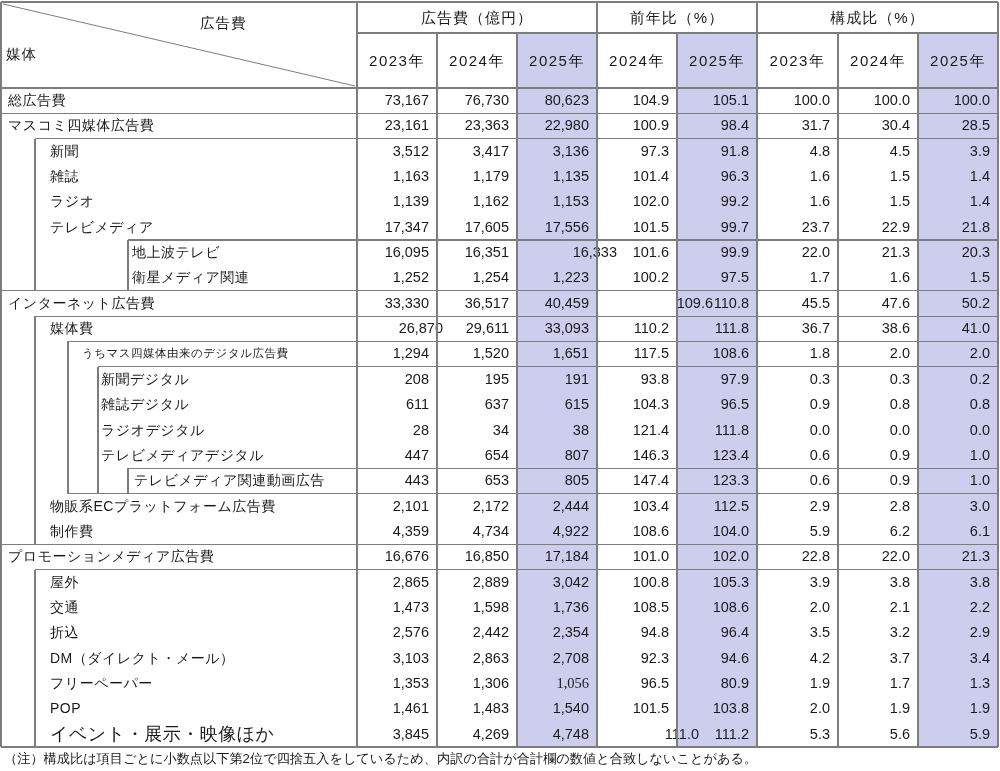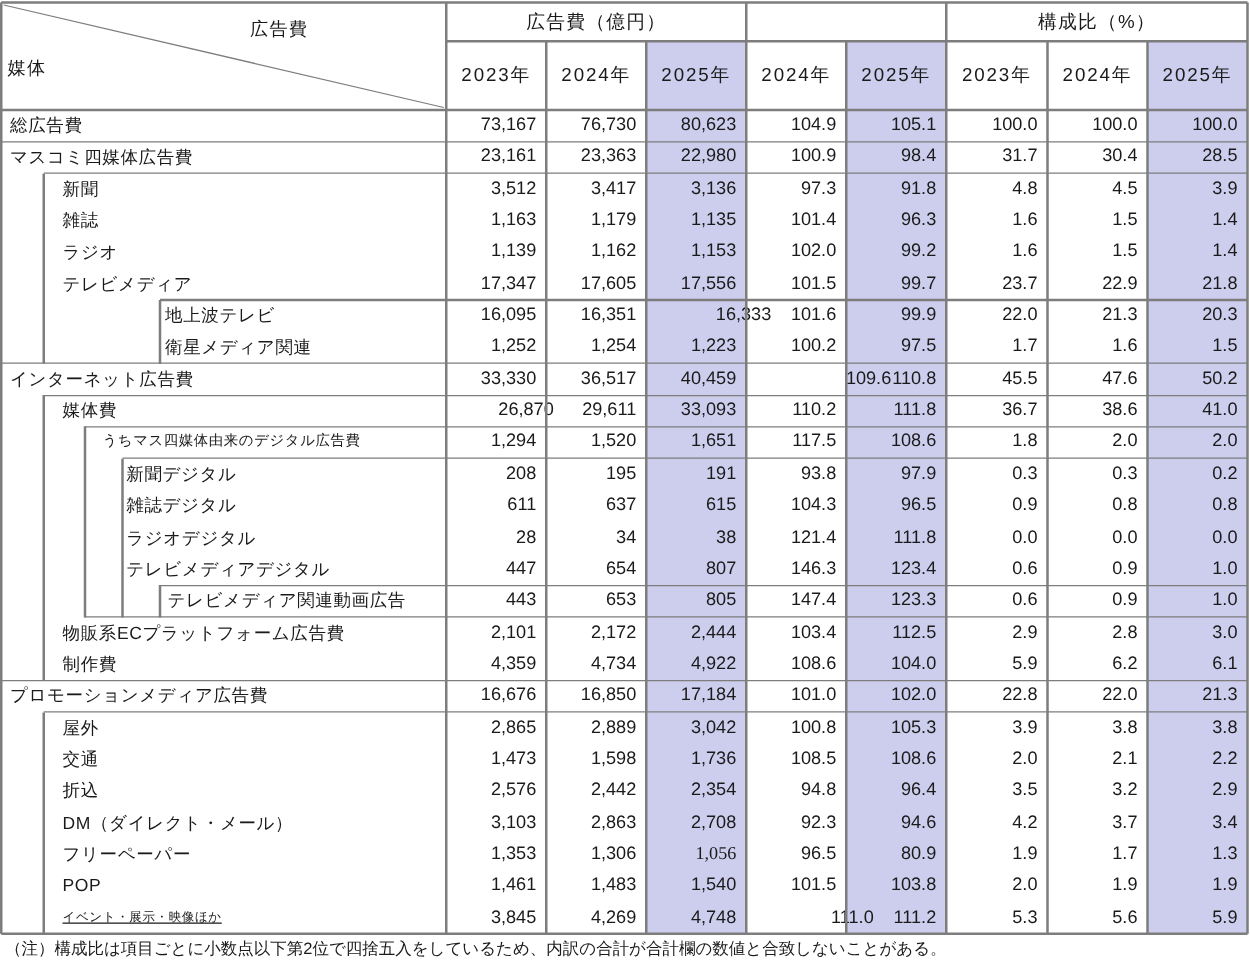--- a/index.html
+++ b/index.html
@@ -246,21 +246,21 @@
       <div class="val-cell" style="left: 918px; top: 670.962px; width: 72px; height: 25.3462px; line-height: 25.3462px;">1.3</div>
       <div class="row-label" style="left: 50px; top: 696.308px; height: 25.3462px; line-height: 25.3462px; font-size: 14px;">POP</div>
       <div class="val-cell" style="left: 357px; top: 696.308px; width: 72px; height: 25.3462px; line-height: 25.3462px;">1,461</div>
       <div class="val-cell" style="left: 437px; top: 696.308px; width: 72px; height: 25.3462px; line-height: 25.3462px;">1,483</div>
       <div class="val-cell" style="left: 517px; top: 696.308px; width: 72px; height: 25.3462px; line-height: 25.3462px;">1,540</div>
       <div class="val-cell" style="left: 597px; top: 696.308px; width: 72px; height: 25.3462px; line-height: 25.3462px;">101.5</div>
       <div class="val-cell" style="left: 677px; top: 696.308px; width: 72px; height: 25.3462px; line-height: 25.3462px;">103.8</div>
       <div class="val-cell" style="left: 757px; top: 696.308px; width: 73px; height: 25.3462px; line-height: 25.3462px;">2.0</div>
       <div class="val-cell" style="left: 838px; top: 696.308px; width: 72px; height: 25.3462px; line-height: 25.3462px;">1.9</div>
       <div class="val-cell" style="left: 918px; top: 696.308px; width: 72px; height: 25.3462px; line-height: 25.3462px;">1.9</div>
-      <div class="row-label" style="left: 50px; top: 721.654px; height: 25.3462px; line-height: 25.3462px; font-size: 10px; text-decoration: underline;">イベント・展示・映像ほか</div>
+      <div class="row-label" style="left: 50px; top: 721.654px; height: 25.3462px; line-height: 25.3462px; font-size: 18px;">イベント・展示・映像ほか</div>
       <div class="val-cell" style="left: 357px; top: 721.654px; width: 72px; height: 25.3462px; line-height: 25.3462px;">3,845</div>
       <div class="val-cell" style="left: 437px; top: 721.654px; width: 72px; height: 25.3462px; line-height: 25.3462px;">4,269</div>
       <div class="val-cell" style="left: 517px; top: 721.654px; width: 72px; height: 25.3462px; line-height: 25.3462px;">4,748</div>
       <div class="val-cell" style="left: 597px; top: 721.654px; width: 72px; height: 25.3462px; line-height: 25.3462px; padding-left: 30px;">111.0</div>
       <div class="val-cell" style="left: 677px; top: 721.654px; width: 72px; height: 25.3462px; line-height: 25.3462px;">111.2</div>
       <div class="val-cell" style="left: 757px; top: 721.654px; width: 73px; height: 25.3462px; line-height: 25.3462px;">5.3</div>
       <div class="val-cell" style="left: 838px; top: 721.654px; width: 72px; height: 25.3462px; line-height: 25.3462px;">5.6</div>
       <div class="val-cell" style="left: 918px; top: 721.654px; width: 72px; height: 25.3462px; line-height: 25.3462px;">5.9</div>
     </div>
 
@@ -299,20 +299,21 @@
       <div class="vline" style="left: 34.4px; top: 569.577px; height: 177.423px; background: rgb(125, 125, 125);"></div>
     </div>
 
   <svg class="abs" style="left:0;top:0;" width="358" height="89" viewBox="0 0 358 89">
     <line x1="3" y1="4" x2="355" y2="86" stroke="#7d7d7d" stroke-width="1"></line>
   </svg>
   <div class="corner-word" style="left:200px;top:14px;">広告費</div>
   <div class="corner-word" style="left:6px;top:45px;">媒体</div>
 
   <div class="group-label" style="left:357px;top:2px;width:240px;line-height:31px;">広告費（億円）</div>
+  <div class="group-label" style="left:597px;top:2px;width:160px;line-height:31px;">前年比（%）</div>
   <div class="group-label" style="left:757px;top:2px;width:241px;line-height:31px;">構成比（%）</div>
 
   <div class="year-label" style="left:357px;top:33px;width:80px;line-height:55px;">2023年</div>
   <div class="year-label" style="left:437px;top:33px;width:80px;line-height:55px;">2024年</div>
   <div class="year-label" style="left:517px;top:33px;width:80px;line-height:55px;">2025年</div>
   <div class="year-label" style="left:597px;top:33px;width:80px;line-height:55px;">2024年</div>
   <div class="year-label" style="left:677px;top:33px;width:80px;line-height:55px;">2025年</div>
   <div class="year-label" style="left:757px;top:33px;width:81px;line-height:55px;">2023年</div>
   <div class="year-label" style="left:838px;top:33px;width:80px;line-height:55px;">2024年</div>
   <div class="year-label" style="left:918px;top:33px;width:80px;line-height:55px;">2025年</div>

